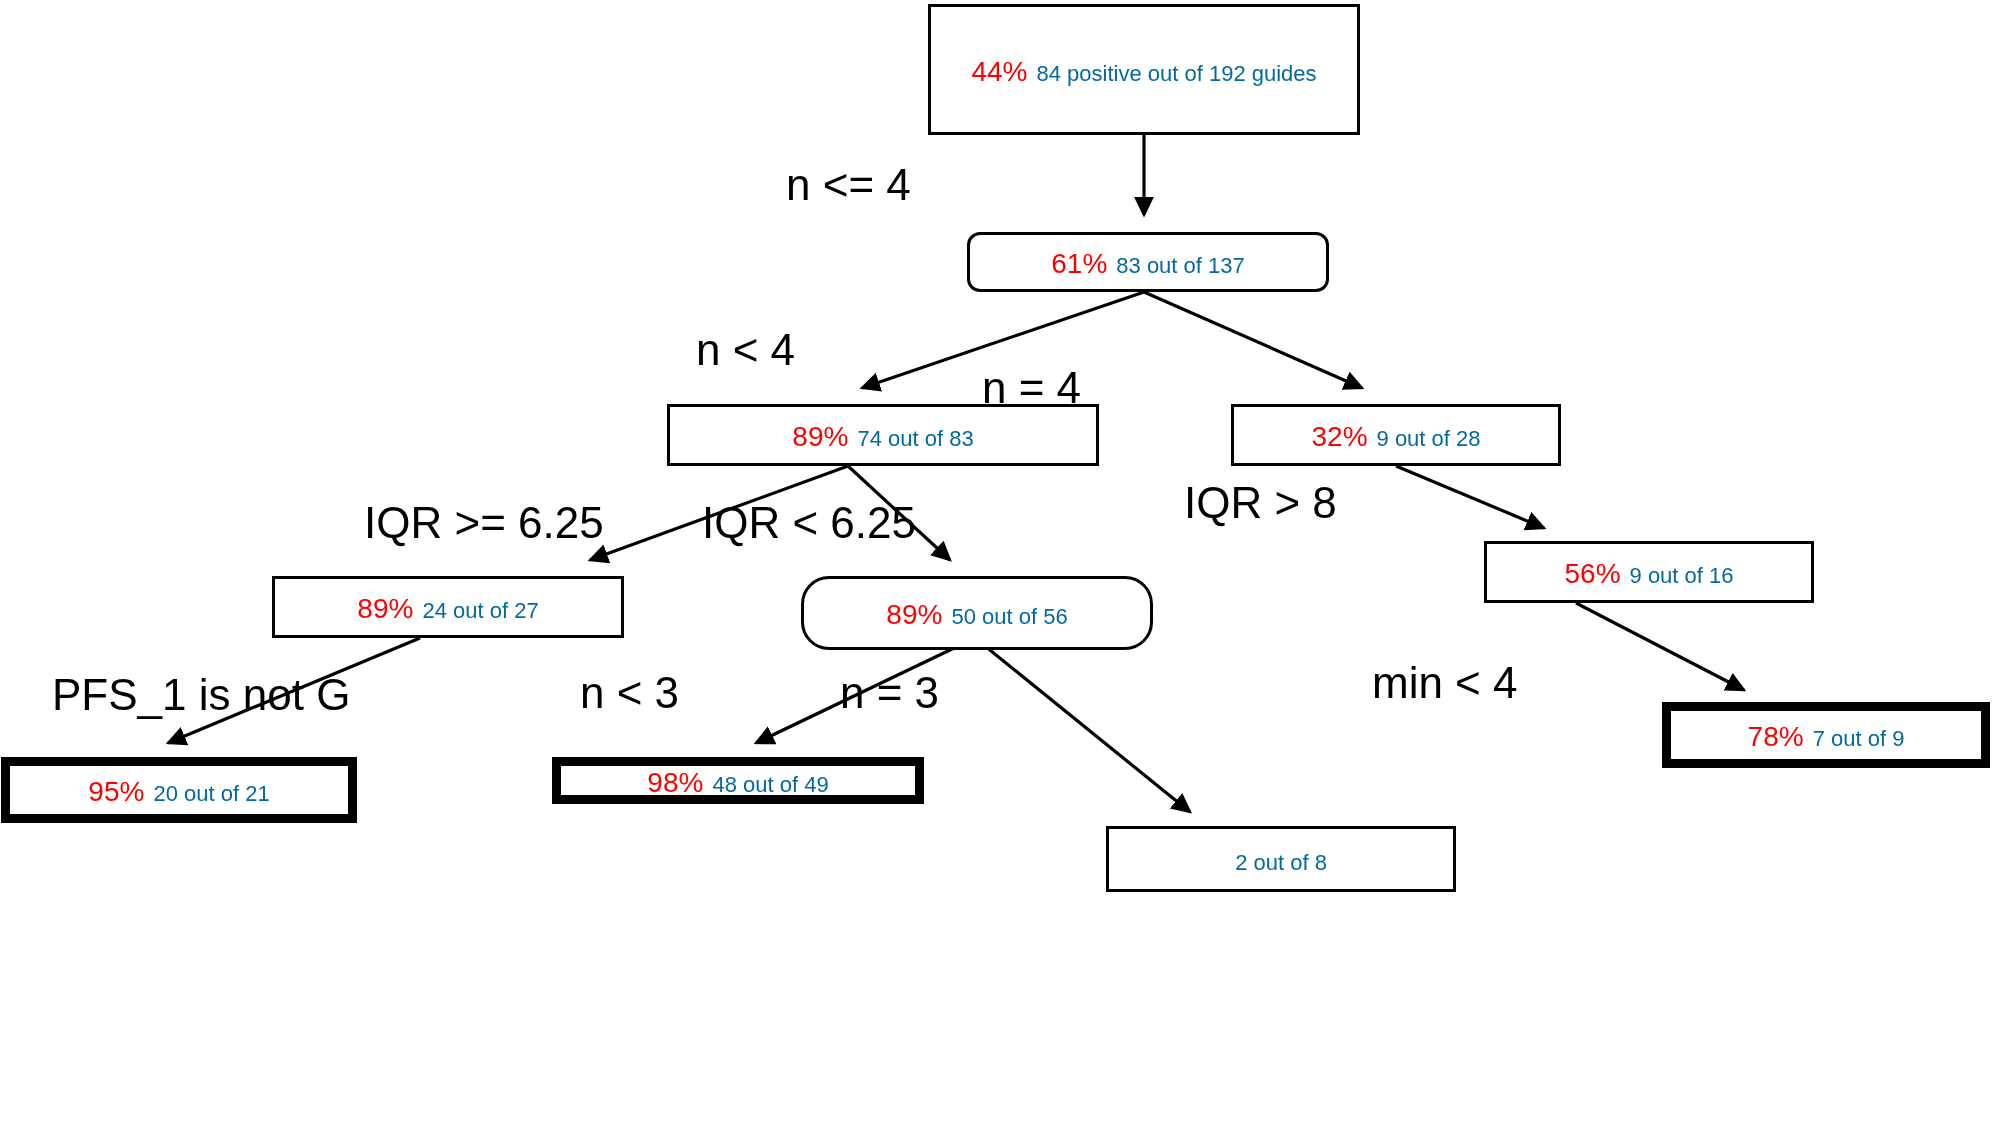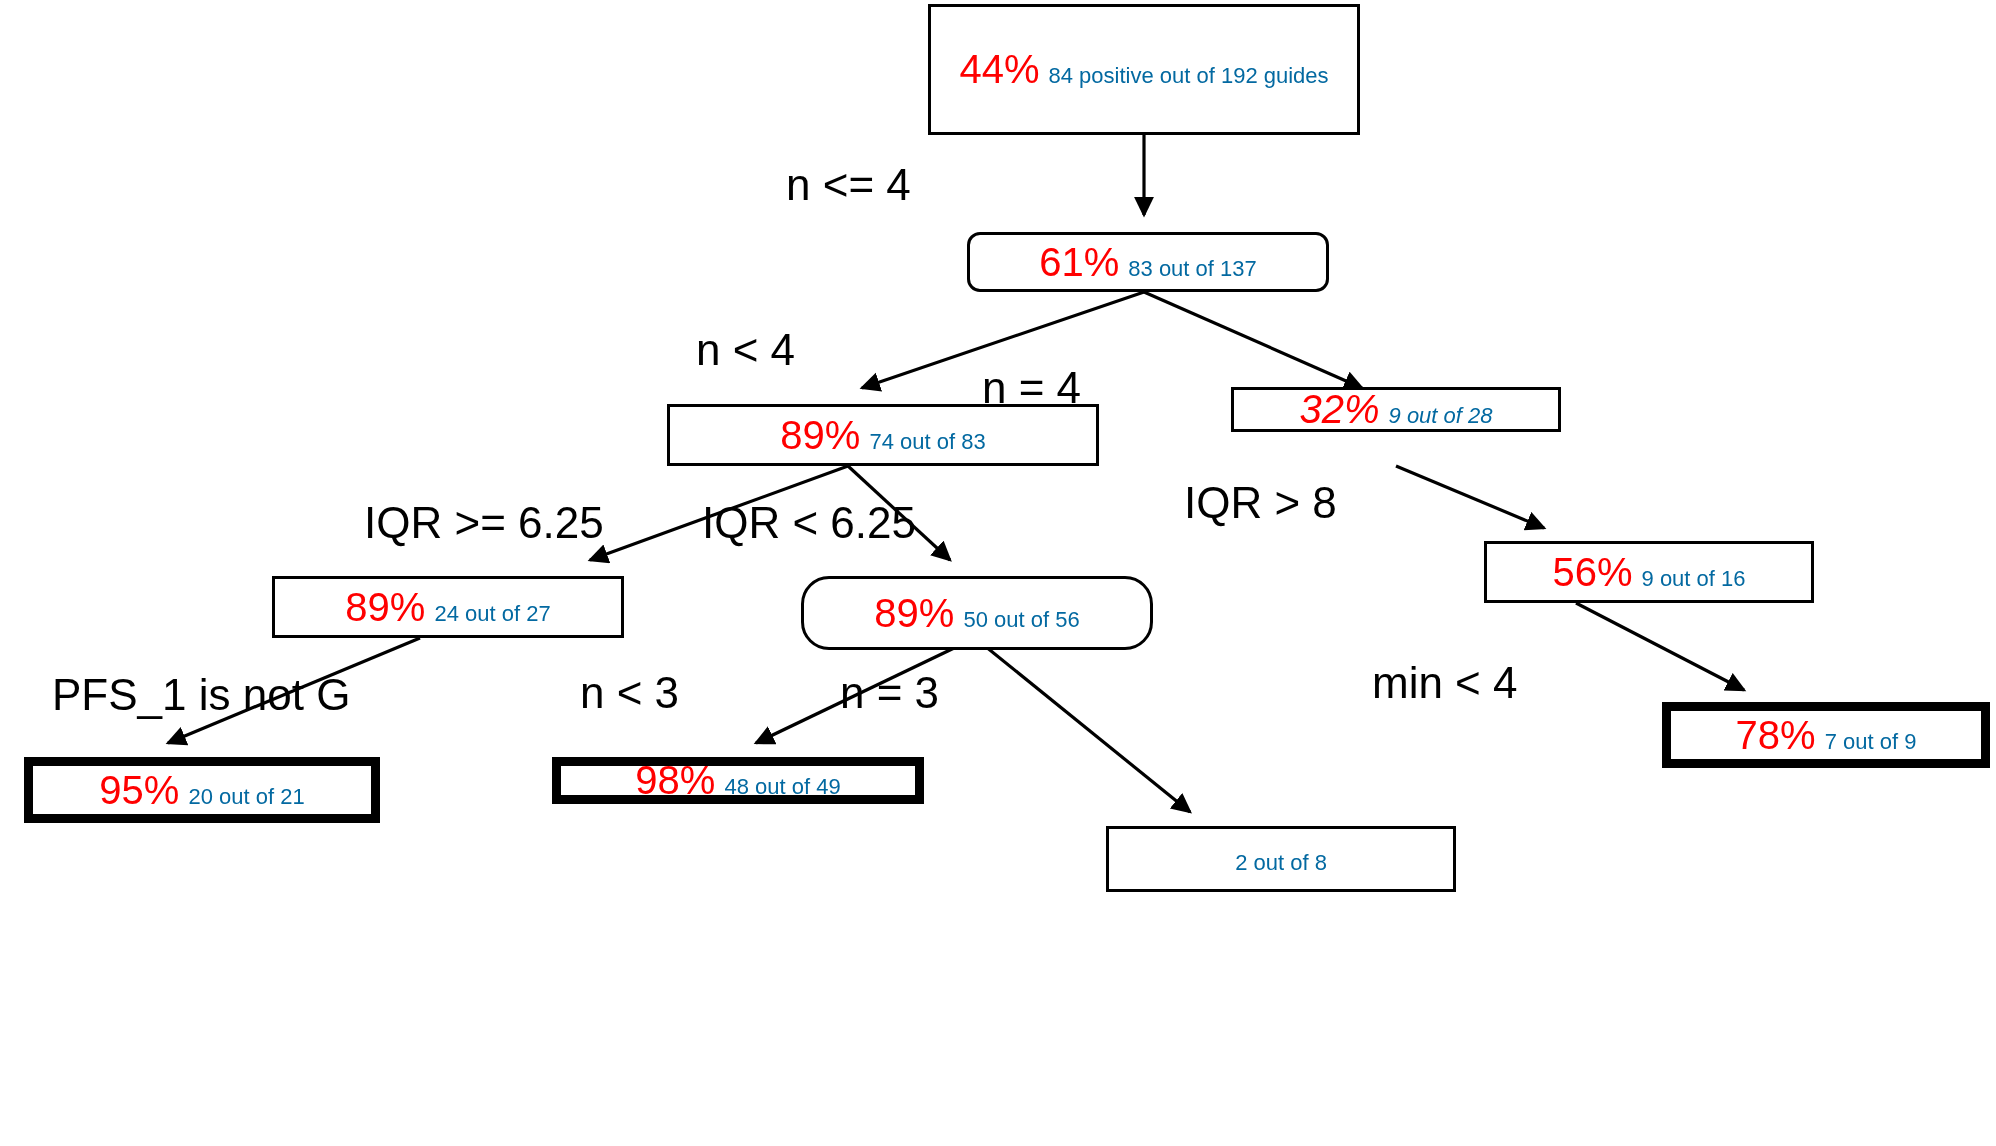--- a/index.html
+++ b/index.html
@@ -39,21 +39,21 @@
     font-size: 34px;
     color: #000000;
     padding: 2px 10px;
     white-space: normal;
   }
   .node.bold-node {
     border-width: 9px;
   }
   .node .pct {
     color: #ff0000;
-    font-size: 40px;
+    font-size: 28px;
     margin-right: 9px;
     display: inline-block;
     vertical-align: baseline;
   }
   .node .lbl {
     color: #0369a1;
     font-size: 22px;
   }
   .node .inner {
     display: block;
@@ -105,33 +105,33 @@
   <div id="nodes">
       <div class="node" style="left: 928px; top: 4px; width: 432px; height: 131px;">
         <span class="inner"><span class="pct">44%</span><span class="lbl">84 positive out of 192 guides</span></span>
       </div>
       <div class="node" style="left: 967px; top: 232px; width: 362px; height: 60px; border-radius: 13px;">
         <span class="inner"><span class="pct">61%</span><span class="lbl">83 out of 137</span></span>
       </div>
       <div class="node" style="left: 667px; top: 404px; width: 432px; height: 62px;">
         <span class="inner"><span class="pct">89%</span><span class="lbl">74 out of 83</span></span>
       </div>
-      <div class="node" style="left: 1231px; top: 387px; width: 330px; height: 45px; font-style: italic;">
+      <div class="node" style="left: 1231px; top: 404px; width: 330px; height: 62px;">
         <span class="inner"><span class="pct">32%</span><span class="lbl">9 out of 28</span></span>
       </div>
       <div class="node" style="left: 272px; top: 576px; width: 352px; height: 62px;">
         <span class="inner"><span class="pct">89%</span><span class="lbl">24 out of 27</span></span>
       </div>
       <div class="node" style="left: 801px; top: 576px; width: 352px; height: 74px; border-radius: 28px;">
         <span class="inner"><span class="pct">89%</span><span class="lbl">50 out of 56</span></span>
       </div>
       <div class="node" style="left: 1484px; top: 541px; width: 330px; height: 62px;">
         <span class="inner"><span class="pct">56%</span><span class="lbl">9 out of 16</span></span>
       </div>
-      <div class="node bold-node" style="left: 24px; top: 757px; width: 356px; height: 66px;">
+      <div class="node bold-node" style="left: 1px; top: 757px; width: 356px; height: 66px;">
         <span class="inner"><span class="pct">95%</span><span class="lbl">20 out of 21</span></span>
       </div>
       <div class="node bold-node" style="left: 552px; top: 757px; width: 372px; height: 47px;">
         <span class="inner"><span class="pct">98%</span><span class="lbl">48 out of 49</span></span>
       </div>
       <div class="node" style="left: 1106px; top: 826px; width: 350px; height: 66px;">
         <span class="inner"><span class="lbl">2 out of 8</span></span>
       </div>
       <div class="node bold-node" style="left: 1662px; top: 702px; width: 328px; height: 66px;">
         <span class="inner"><span class="pct">78%</span><span class="lbl">7 out of 9</span></span>

